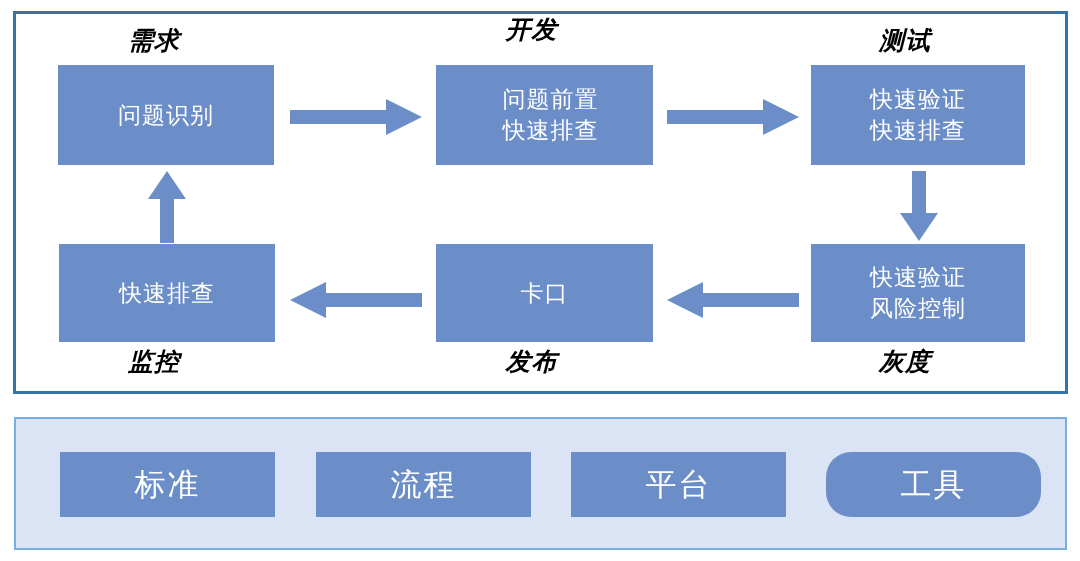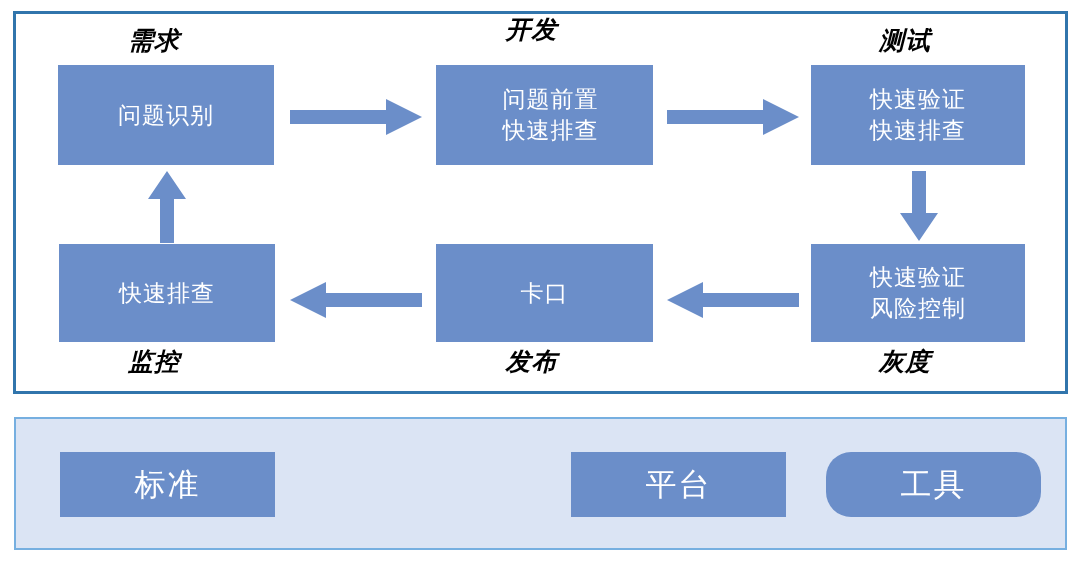--- a/index.html
+++ b/index.html
@@ -162,19 +162,22 @@
       <polygon points="19,0 38,28 26,28 26,72 12,72 12,28 0,28" fill="#6b8ec9"></polygon>
     </svg>
   </div>
 
 </div>
 
 <div id="support-panel">
   <div class="support-box" style="left:44px; top:33px; width:215px; height:65px;">
     <span>标准</span>
   </div>
+  <div class="support-box" style="left:300px; top:33px; width:215px; height:65px;">
+    <span>流程</span>
+  </div>
   <div class="support-box" style="left:555px; top:33px; width:215px; height:65px;font-family:Liberation Mono, monospace;">
     <span>平台</span>
   </div>
   <div class="support-box" style="left:810px; top:33px; width:215px; height:65px;border-radius:25px;">
     <span>工具</span>
   </div>
 </div>
 
 </body></html>

